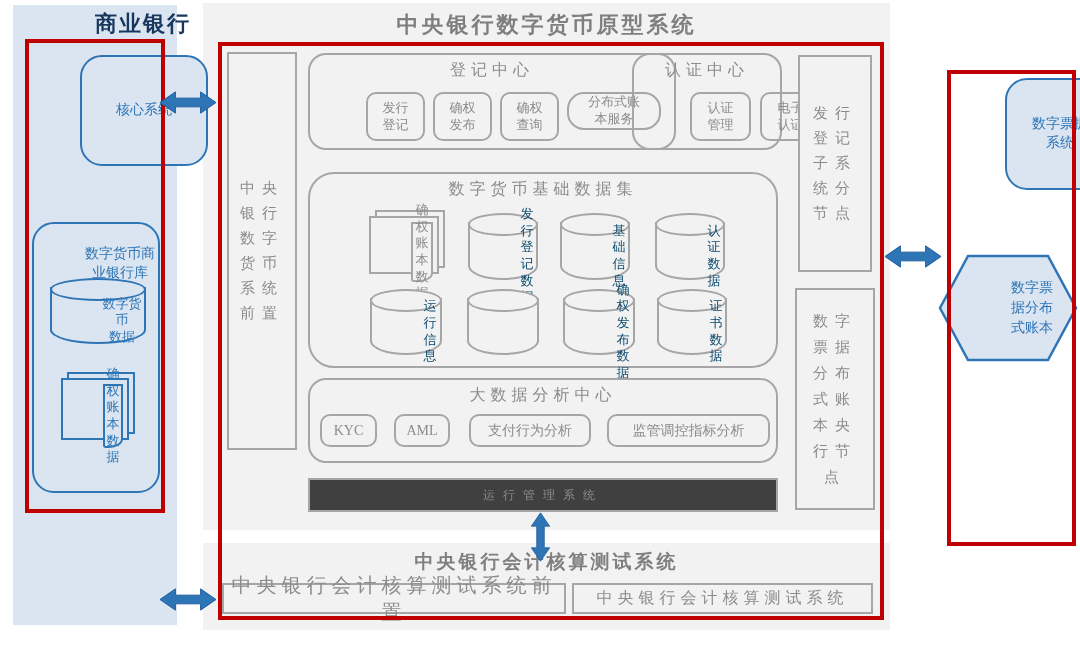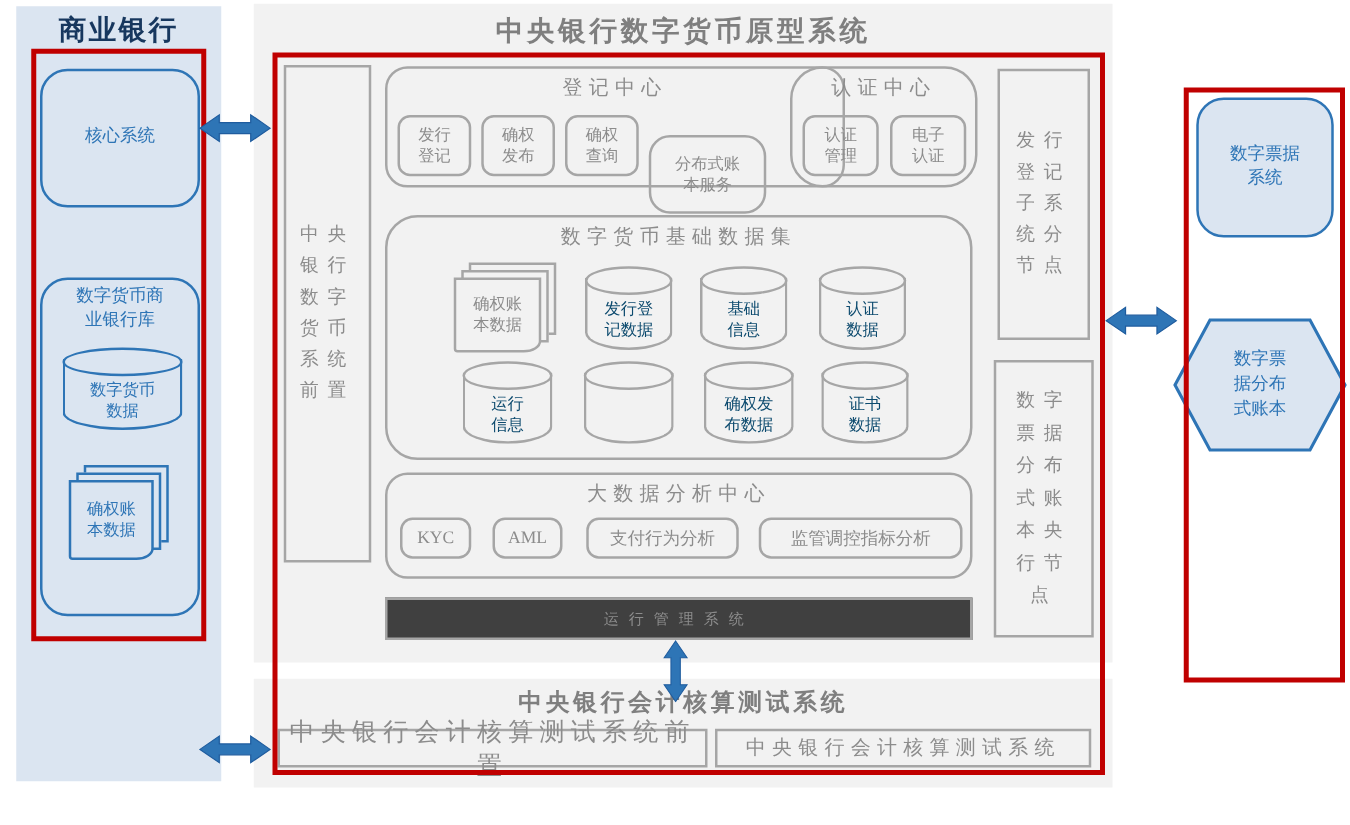--- a/index.html
+++ b/index.html
@@ -11,21 +11,21 @@
   .red-frame{border:4px solid #c00000;background:transparent;pointer-events:none;z-index:5;}
   .navy-title{color:#17375e;font-weight:bold;font-size:22px;text-align:center;line-height:1.2;letter-spacing:2px;}
   .gray-title{color:#7f7f7f;font-weight:bold;font-size:22px;text-align:center;letter-spacing:3px;}
   .box{border:2px solid #a6a6a6;color:#8c8c8c;display:flex;align-items:center;justify-content:center;text-align:center;}
   .bluebox{border:2px solid #2e75b6;color:#2e75b6;display:flex;align-items:center;justify-content:center;text-align:center;}
   .group{border:2px solid #a6a6a6;}
   .r10{border-radius:10px;}
   .r18{border-radius:18px;}
   .r22{border-radius:22px;}
   .r26{border-radius:26px;}
-  .pre{white-space:pre-line;}
+  .pre{white-space:pre-line;margin-left:48px;}
   .t13{font-size:13px;line-height:1.28;}
   .t14{font-size:14px;line-height:1.35;}
   .vtext{font-size:15px;line-height:25px;letter-spacing:7px;white-space:pre-line;color:#8c8c8c;text-align:center;display:flex;align-items:center;justify-content:center;}
   .grouptitle{position:absolute;left:0;right:0;top:5px;text-align:center;font-size:16px;color:#8c8c8c;letter-spacing:5px;}
   
   .cyl{z-index:1;}
   .cyl .cbody{position:absolute;left:0;right:0;top:9px;bottom:0;border:2px solid #a6a6a6;border-top:none;border-radius:0 0 50% 50% / 0 0 14px 14px;background:#f2f2f2;}
   .cyl .ctop{position:absolute;left:0;right:0;top:0;height:19px;border:2px solid #a6a6a6;border-radius:50%;background:#f2f2f2;}
   .cyl .clabel{position:absolute;left:0;right:0;top:19px;bottom:0;display:flex;align-items:center;justify-content:center;text-align:center;color:#0c4a6e;z-index:2;}
   .cyl.blue .cbody{border-color:#2e75b6;background:#dbe5f1;}
@@ -49,21 +49,21 @@
 <body>
 
 <div id="stage">
 
   <div class="abs panel-blue" style="left:13px;top:5px;width:164px;height:620px;">
     <div class="abs navy-title pre" style="left:0;top:6px;width:164px;">商业银行</div>
   </div>
   <div class="abs red-frame" style="left:25px;top:39px;width:140px;height:474px;"></div>
   <div class="abs bluebox r22 t14 pre" style="left:32px;top:55px;width:128px;height:111px;background:#dbe5f1;z-index:1;">核心系统</div>
   <div class="abs bluebox r22" style="left:32px;top:222px;width:128px;height:271px;background:#dbe5f1;align-items:flex-start;z-index:1;">
-    <div class="t14 pre" style="padding-top:5px;">数字货币商
+    <div class="t14 pre" style="padding-top:21px;">数字货币商
 业银行库</div>
   </div>
   <div class="abs cyl blue" style="left:50px;top:278px;width:96px;height:66px;">
     <div class="cbody"></div>
       <div class="ctop"></div>
     <div class="clabel t13 pre">数字货币
 数据</div>
   </div>
   <div class="abs stack blue" style="left:55px;top:372px;width:80px;height:76px;">
     <div class="pg pg3"></div>
@@ -86,24 +86,24 @@
 
   <div class="abs group r18" style="left:308px;top:53px;width:368px;height:97px;z-index:1;">
     <div class="grouptitle">登记中心</div>
   </div>
   <div class="abs box r10 t13 pre" style="left:318px;top:92px;width:59px;height:49px;z-index:1;">发行
 登记</div>
   <div class="abs box r10 t13 pre" style="left:385px;top:92px;width:59px;height:49px;z-index:1;">确权
 发布</div>
   <div class="abs box r10 t13 pre" style="left:452px;top:92px;width:59px;height:49px;z-index:1;">确权
 查询</div>
-  <div class="abs box r10 t13 pre" style="left:519px;top:108px;width:94px;height:63px;z-index:1;border-radius:17px;">分布式账
+  <div class="abs box r10 t13 pre" style="left:519px;top:92px;width:94px;height:38px;z-index:1;border-radius:17px;">分布式账
 本服务</div>
 
-  <div class="abs group r18" style="left:632px;top:53px;width:150px;height:97px;z-index:1;border-radius:26px;">
+  <div class="abs group r18" style="left:632px;top:53px;width:150px;height:97px;z-index:1;">
     <div class="grouptitle">认证中心</div>
   </div>
   <div class="abs box r10 t13 pre" style="left:642px;top:92px;width:61px;height:49px;z-index:1;">认证
 管理</div>
   <div class="abs box r10 t13 pre" style="left:712px;top:92px;width:61px;height:49px;z-index:1;">电子
 认证</div>
 
   <div class="abs box vtext" style="left:798px;top:55px;width:74px;height:217px;background:#f2f2f2;z-index:1;">发行
 登记
 子系

